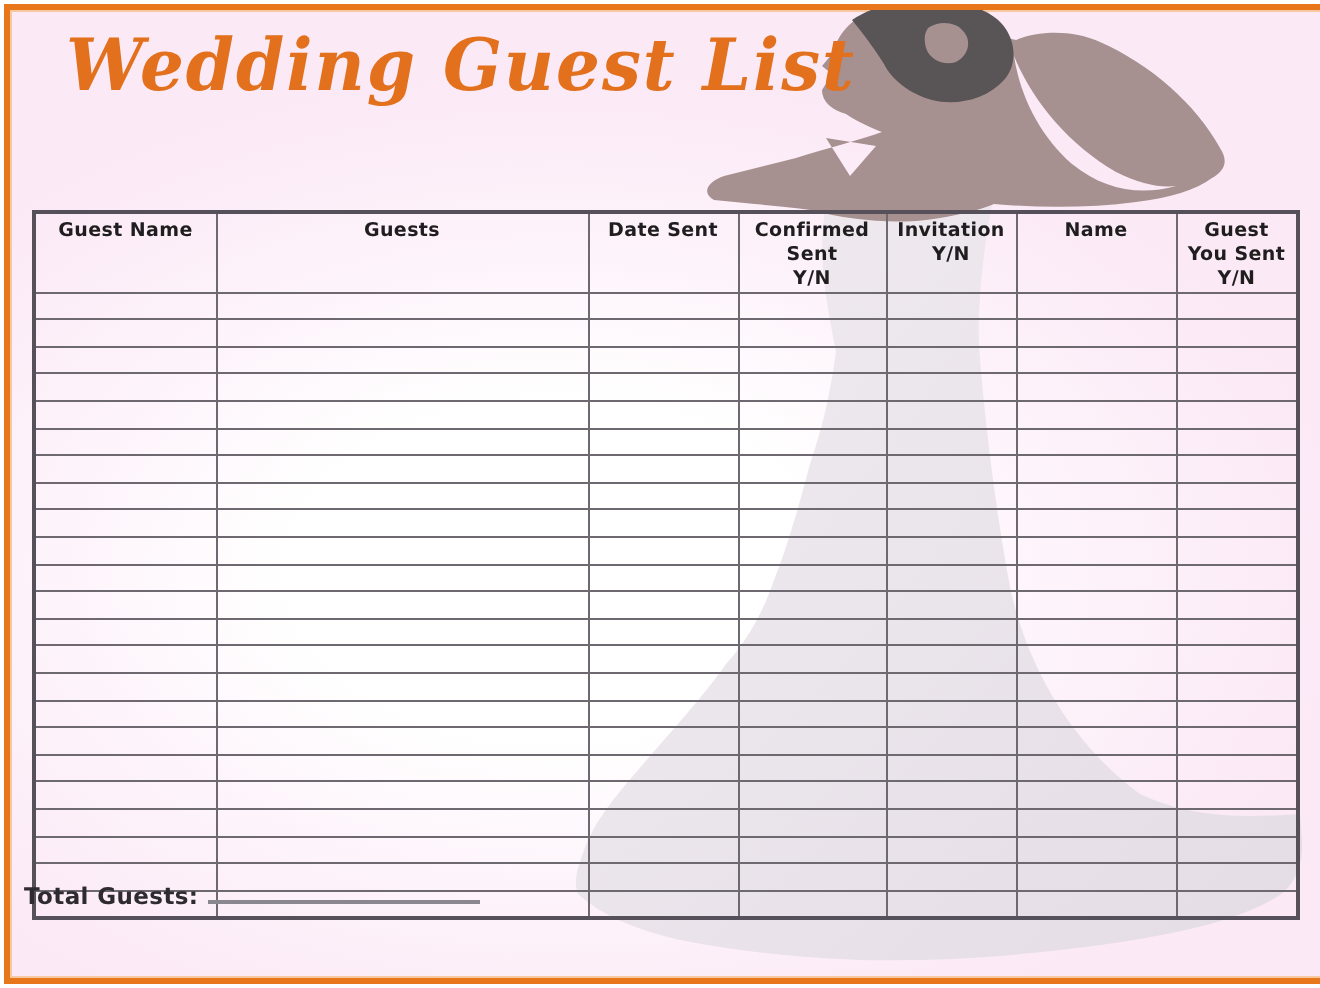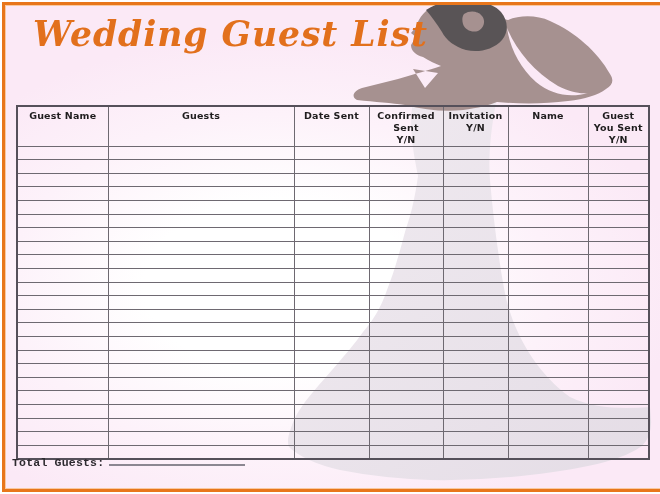--- a/index.html
+++ b/index.html
@@ -59,26 +59,25 @@
     line-height:1.25;
     color:#1f1d1e;
     text-align:center;
     vertical-align:top;
     padding-top:3px;
     white-space:pre-line;
     letter-spacing:.2px;
   }
   .totals{
     position:absolute;
-    left:12px;top:454px;
+    left:12px;top:440px;
     font-weight:bold;
     font-size:11.5px;
     color:#2e2b30;
     letter-spacing:.2px;
-    font-family:Liberation Mono, monospace;
   }
   .totals .blank-line{
     display:inline-block;
     width:136px;
     height:10px;
     border-bottom:2px solid #8b8791;
     margin-left:5px;
     vertical-align:baseline;
   }
 </style>

